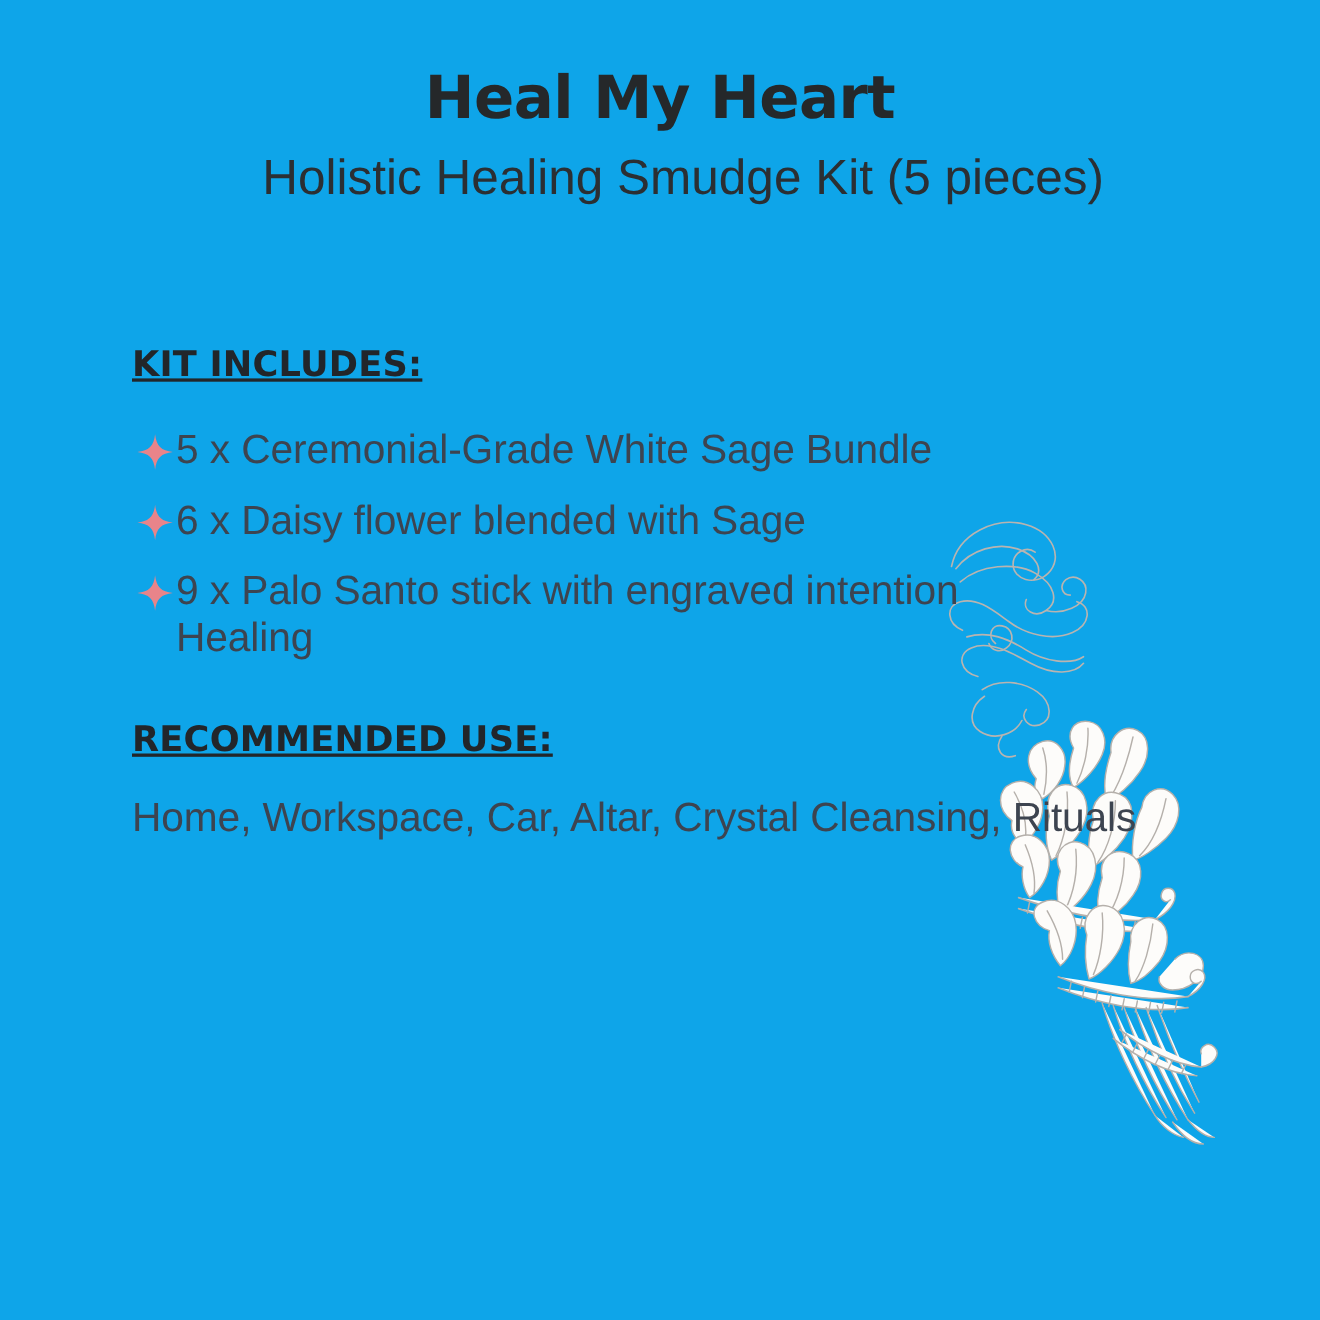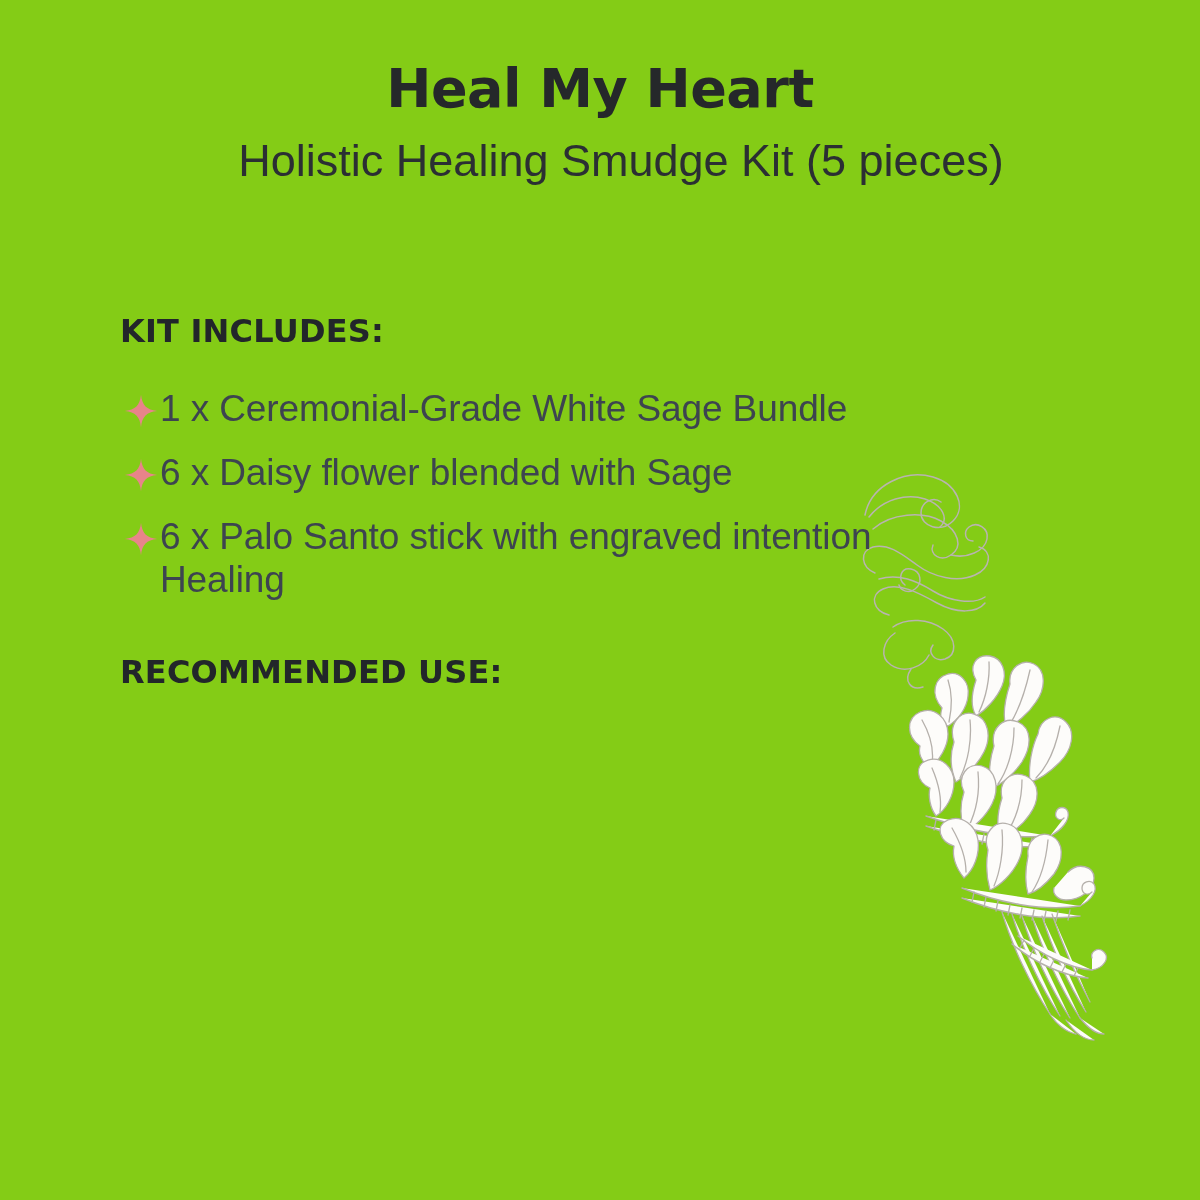--- a/index.html
+++ b/index.html
@@ -11,21 +11,21 @@
     height: 1200px;
     background: #fdfcfa;
     font-family: "Liberation Sans", sans-serif;
     overflow: hidden;
     position: relative;
   }
 
   #card {
     position: absolute;
     inset: 0;
-    background: #84cc16;
+    background: #0ea5e9;
   }
 
   
   #art-layer {
     position: absolute;
     inset: 0;
     pointer-events: none;
   }
 
   .art-svg {
@@ -84,20 +84,21 @@
     width: 1000px;
   }
 
   .section-heading {
     font-family: "DejaVu Sans", sans-serif;
     font-weight: 700;
     font-size: 32px;
     letter-spacing: 0.2px;
     color: #22262a;
     margin: 0;
+    text-decoration: underline;
   }
 
   #kit-list {
     list-style: none;
     margin: 38px 0 0 0;
     padding: 0;
   }
 
   .kit-item {
     display: flex;
@@ -237,35 +238,36 @@
   <main id="content">
 
     <section>
       <h2 class="section-heading">KIT INCLUDES:</h2>
 
       <ul id="kit-list">
         <li class="kit-item">
           <svg class="sparkle-icon" viewBox="0 0 40 40">
             <path d="M20 3 C21.2 14.2 25.8 18.8 37 20 C25.8 21.2 21.2 25.8 20 37 C18.8 25.8 14.2 21.2 3 20 C14.2 18.8 18.8 14.2 20 3 Z" fill="#e8848a"></path>
           </svg>
-          <span class="kit-item-label">1 x Ceremonial-Grade White Sage Bundle</span>
+          <span class="kit-item-label">5 x Ceremonial-Grade White Sage Bundle</span>
         </li>
         <li class="kit-item">
           <svg class="sparkle-icon" viewBox="0 0 40 40">
             <path d="M20 3 C21.2 14.2 25.8 18.8 37 20 C25.8 21.2 21.2 25.8 20 37 C18.8 25.8 14.2 21.2 3 20 C14.2 18.8 18.8 14.2 20 3 Z" fill="#e8848a"></path>
           </svg>
           <span class="kit-item-label">6 x Daisy flower blended with Sage</span>
         </li>
         <li class="kit-item">
           <svg class="sparkle-icon" viewBox="0 0 40 40">
             <path d="M20 3 C21.2 14.2 25.8 18.8 37 20 C25.8 21.2 21.2 25.8 20 37 C18.8 25.8 14.2 21.2 3 20 C14.2 18.8 18.8 14.2 20 3 Z" fill="#e8848a"></path>
           </svg>
-          <span class="kit-item-label">6 x Palo Santo stick with engraved intention Healing</span>
+          <span class="kit-item-label">9 x Palo Santo stick with engraved intention Healing</span>
         </li>
       </ul>
     </section>
 
     <section id="recommended-section">
       <h2 class="section-heading">RECOMMENDED USE:</h2>
+      <p id="recommended-text">Home, Workspace, Car, Altar, Crystal Cleansing, Rituals</p>
     </section>
 
   </main>
 </div>
 
 </body></html>

